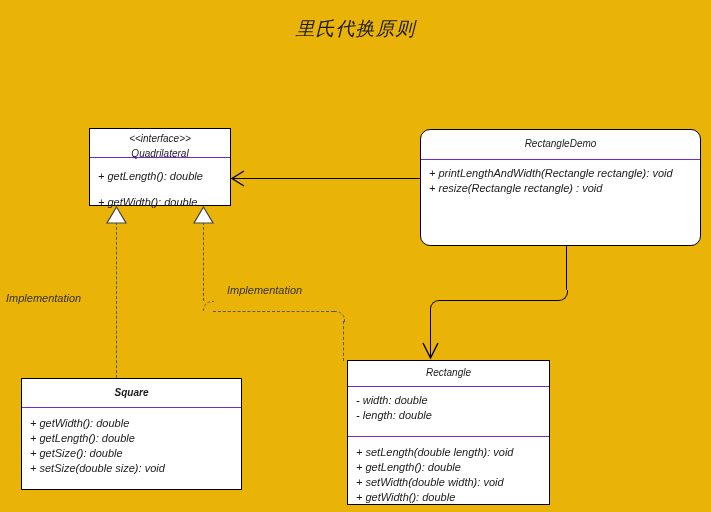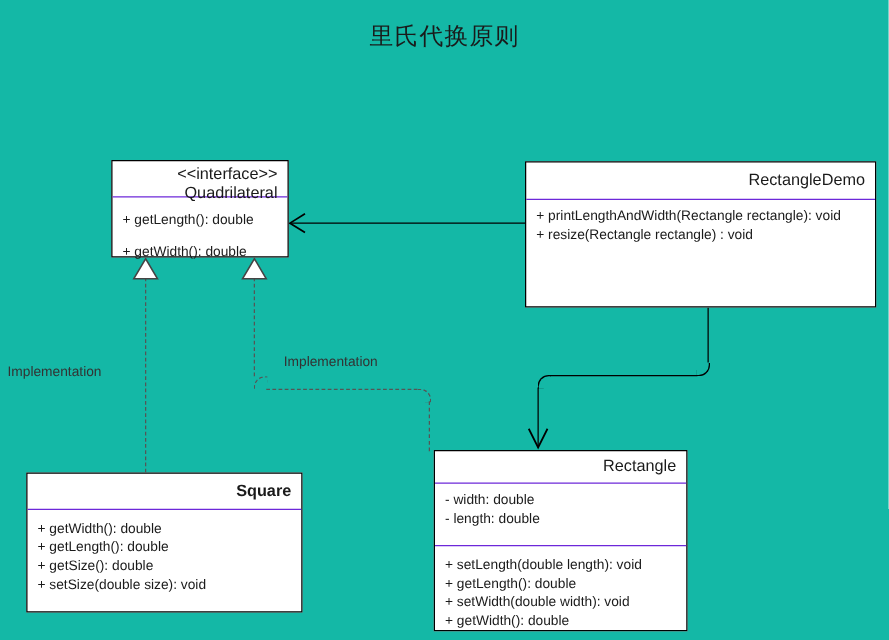--- a/index.html
+++ b/index.html
@@ -8,22 +8,23 @@
     background: #ffffff;
   }
   body {
     font-family: "Liberation Sans", sans-serif;
     color: #1a1a1a;
   }
   #canvas {
     position: relative;
     width: 711px;
     height: 512px;
-    background: #14b8a6;
+    background: #eab308;
     overflow: hidden;
+    font-style: italic;
   }
   #diagram-title {
     position: absolute;
     left: 0;
     top: 16px;
     width: 711px;
     text-align: center;
     font-size: 19px;
     letter-spacing: 1px;
     color: #1a1a1a;
@@ -35,22 +36,22 @@
     background: #ffffff;
   }
   .compartment {
     box-sizing: border-box;
     padding: 4px 8px;
   }
   .compartment + .compartment {
     border-top: 1px solid #6d28d9;
   }
   .class-header {
-    text-align: right;
-    font-size: 13px;
+    text-align: center;
+    font-size: 10px;
     line-height: 15px;
     color: #1a1a1a;
   }
   .class-header.bold {
     font-weight: bold;
   }
   .stereotype {
     display: block;
     font-weight: normal;
   }
@@ -169,21 +170,21 @@
     <div class="compartment class-header" style="height:28px; padding-top:2px;">
       <span class="stereotype">&lt;&lt;interface&gt;&gt;</span>
       <span>Quadrilateral</span>
     </div>
     <div class="compartment" style="height:49px; padding-top:5px;">
       <div class="member-line spaced">+ getLength(): double</div>
       <div class="member-line spaced">+ getWidth(): double</div>
     </div>
   </div>
 
-  <div class="uml-class" style="left:420px; top:129px; width:281px; height:117px;">
+  <div class="uml-class" style="left:420px; top:129px; width:281px; height:117px;border-radius:10px;">
     <div class="compartment class-header" style="height:29px; padding-top:6px;">
       <span>RectangleDemo</span>
     </div>
     <div class="compartment" style="height:87px; padding-top:6px;">
       <div class="member-line">+ printLengthAndWidth(Rectangle rectangle): void</div>
       <div class="member-line">+ resize(Rectangle rectangle) : void</div>
     </div>
   </div>
 
   <div class="uml-class" style="left:21px; top:378px; width:221px; height:112px;">

